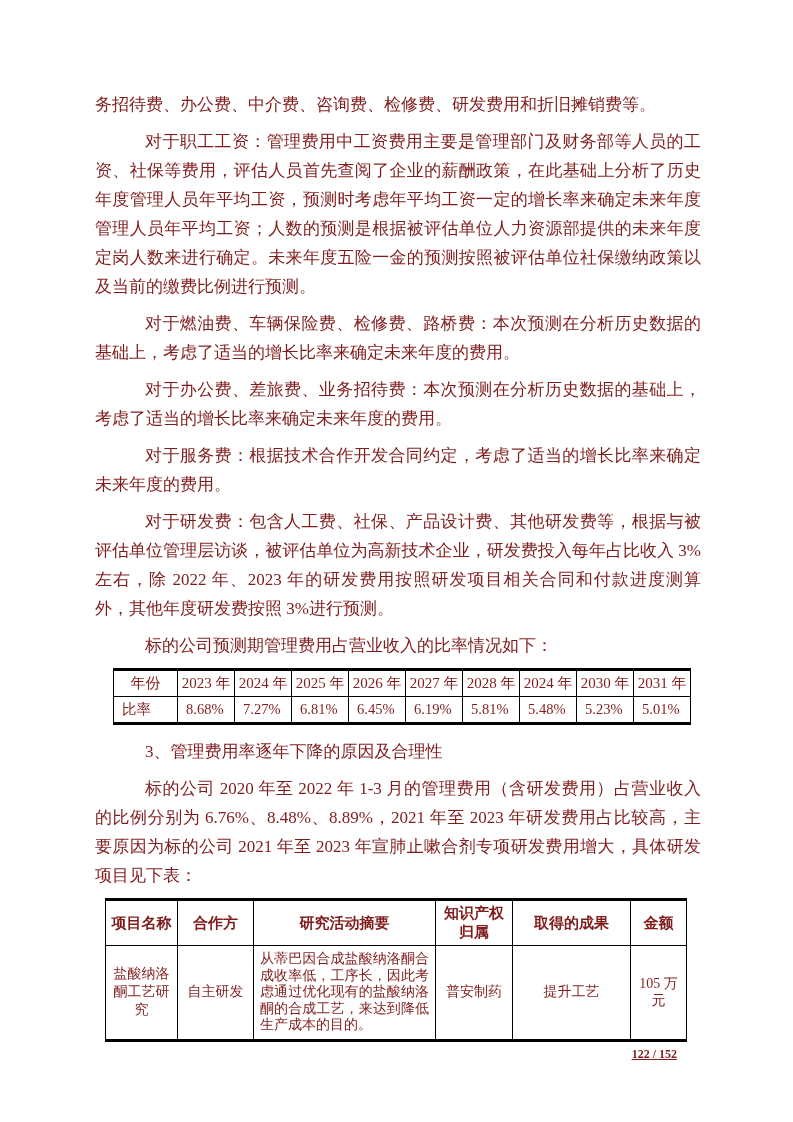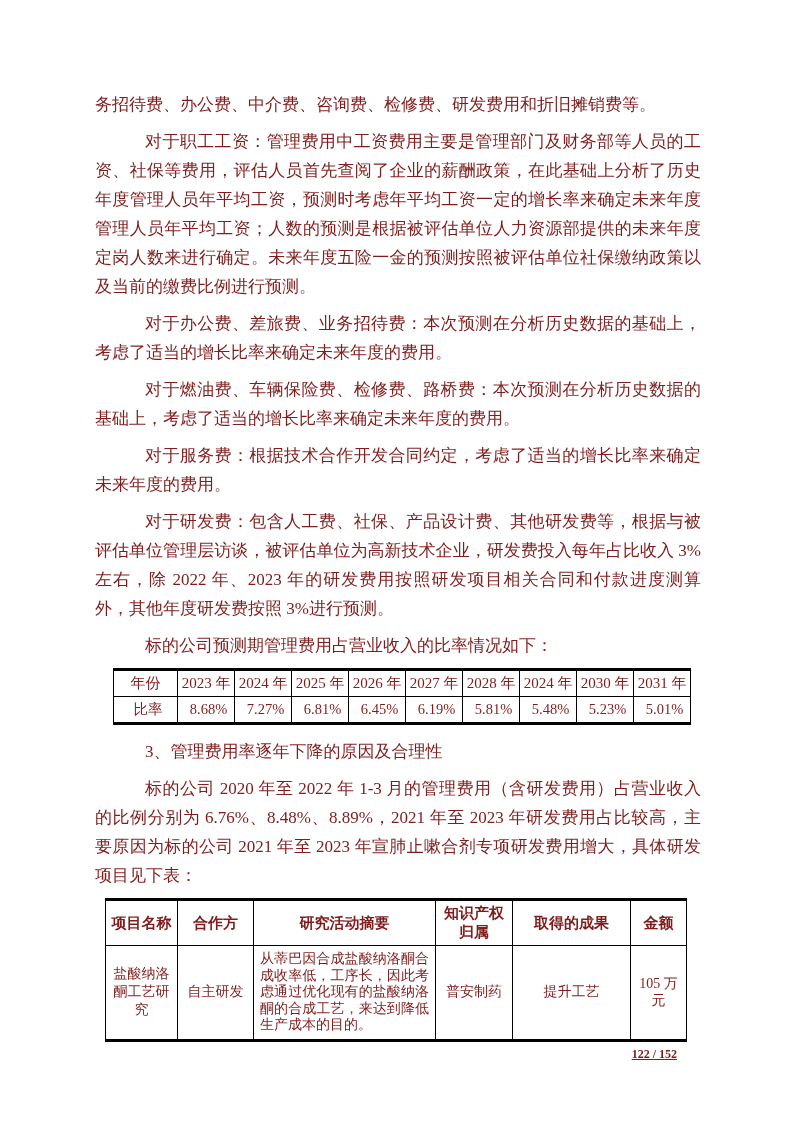--- a/index.html
+++ b/index.html
@@ -41,21 +41,21 @@
   }
   .ratio-table th {
     font-size: 15px;
     font-weight: normal;
     text-align: center;
     padding: 1px 2px;
   }
   .ratio-table td {
     font-size: 14.5px;
     font-weight: normal;
-    text-align: center;
+    text-align: left;
     padding: 1px 3px 1px 8px;
   }
 
   
   .rd-table {
     width: 581px;
     margin: 4px 0 0 10px;
     border-top: 3px solid #000;
     border-bottom: 3px solid #000;
     border-radius: 26px;
@@ -99,22 +99,22 @@
   }
 </style>
 </head>
 <body>
 
 <div class="page">
   <div class="content">
 
     <p class="body-par">务招待费、办公费、中介费、咨询费、检修费、研发费用和折旧摊销费等。</p>
     <p class="body-par indent">对于职工工资：管理费用中工资费用主要是管理部门及财务部等人员的工资、社保等费用，评估人员首先查阅了企业的薪酬政策，在此基础上分析了历史年度管理人员年平均工资，预测时考虑年平均工资一定的增长率来确定未来年度管理人员年平均工资；人数的预测是根据被评估单位人力资源部提供的未来年度定岗人数来进行确定。未来年度五险一金的预测按照被评估单位社保缴纳政策以及当前的缴费比例进行预测。</p>
+    <p class="body-par indent">对于燃油费、车辆保险费、检修费、路桥费：本次预测在分析历史数据的基础上，考虑了适当的增长比率来确定未来年度的费用。</p>
     <p class="body-par indent">对于办公费、差旅费、业务招待费：本次预测在分析历史数据的基础上，考虑了适当的增长比率来确定未来年度的费用。</p>
-    <p class="body-par indent">对于燃油费、车辆保险费、检修费、路桥费：本次预测在分析历史数据的基础上，考虑了适当的增长比率来确定未来年度的费用。</p>
     <p class="body-par indent">对于服务费：根据技术合作开发合同约定，考虑了适当的增长比率来确定未来年度的费用。</p>
     <p class="body-par indent">对于研发费：包含人工费、社保、产品设计费、其他研发费等，根据与被评估单位管理层访谈，被评估单位为高新技术企业，研发费投入每年占比收入 3%左右，除 2022 年、2023 年的研发费用按照研发项目相关合同和付款进度测算外，其他年度研发费按照 3%进行预测。</p>
     <p class="body-par indent">标的公司预测期管理费用占营业收入的比率情况如下：</p>
 
     <table class="ratio-table">
       <colgroup>
         <col style="width:64px">
         <col style="width:57px">
           <col style="width:57px">
           <col style="width:57px">

